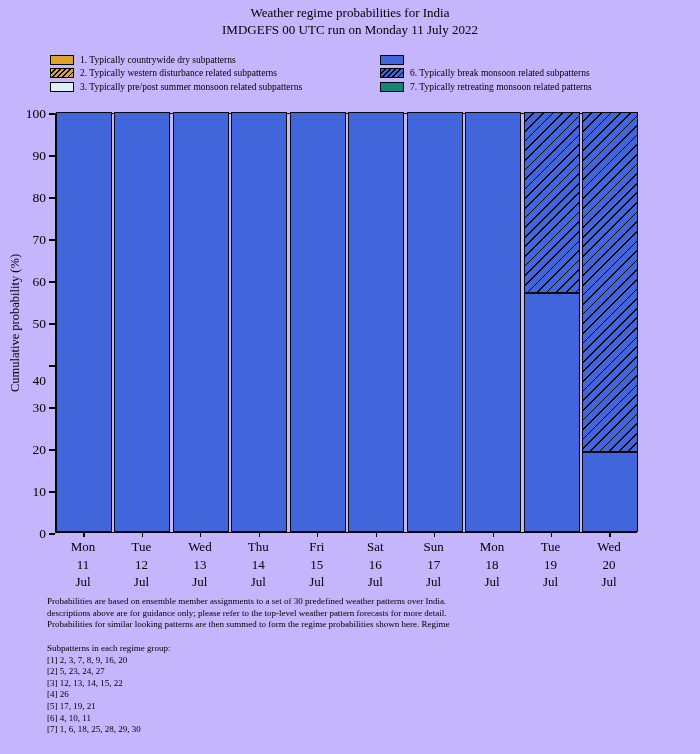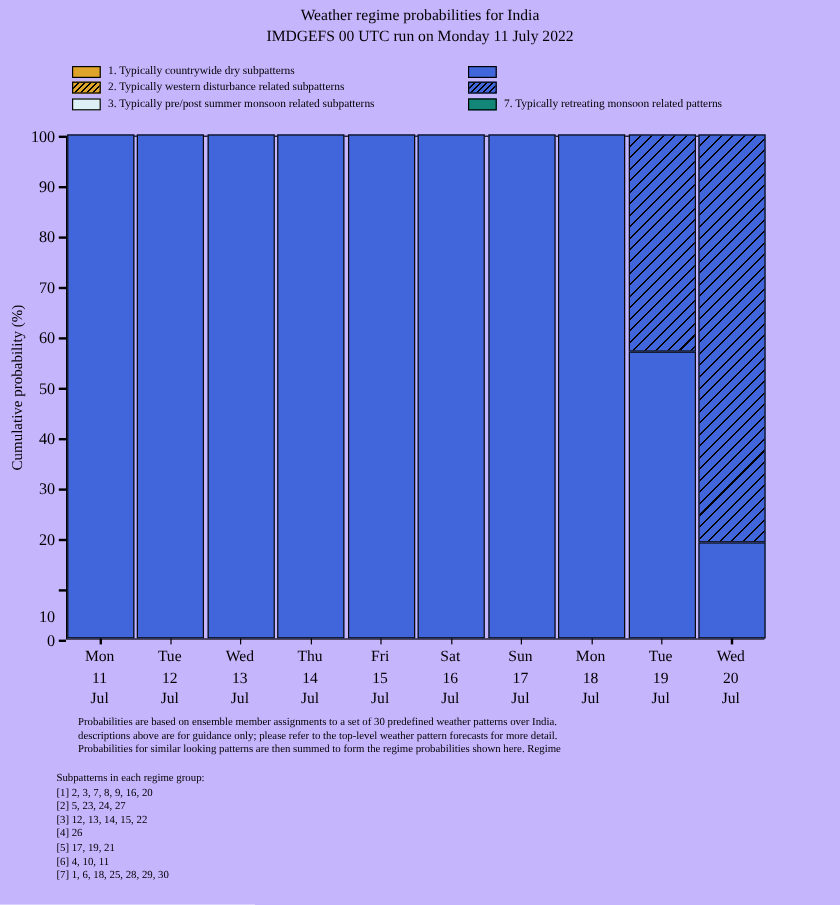--- a/index.html
+++ b/index.html
@@ -7,39 +7,39 @@
     position:relative;width:700px;height:754px;background:#c4b5fd;
     font-family:Liberation Serif, serif;color:#000;
     overflow:hidden;
   }
   .title-block{position:absolute;top:4px;left:0;width:700px;text-align:center;}
   .title-line{font-size:13px;line-height:17px;color:#000;}
   
   .legend-col{position:absolute;top:53px;}
   #legend-col-1{left:50px;}
   #legend-col-2{left:380px;}
-  .legend-item{display:flex;align-items:center;height:13.5px;margin-left:10px;}
+  .legend-item{display:flex;align-items:center;height:13.5px;}
   .swatch{width:22px;height:8px;border:1px solid #000;margin-right:6px;flex:none;}
   .swatch.hatch{background-image:repeating-linear-gradient(135deg,rgba(0,0,0,0) 0px,rgba(0,0,0,0) 2.6px,#000 2.6px,#000 3.6px);}
   .legend-label{font-size:9.5px;white-space:nowrap;}
   
   .ylabel{
     position:absolute;left:15px;top:323px;transform:translate(-50%,-50%) rotate(-90deg);
     font-size:12.5px;white-space:nowrap;
   }
   .plot{position:absolute;left:55px;top:113px;width:582px;height:420px;border:1.2px solid #000;box-sizing:border-box;}
   .ytick-line{position:absolute;left:-7px;width:6px;height:1.2px;background:#000;}
   .ytick-label{position:absolute;left:-48px;width:38px;text-align:right;font-size:13.5px;line-height:16px;}
   .xtick-line{position:absolute;width:1.2px;height:5px;background:#000;top:100%;}
   .bar-seg{position:absolute;box-sizing:border-box;border:1.1px solid #0a0a0a;}
   .bar-seg.hatch{background-image:repeating-linear-gradient(135deg,rgba(0,0,0,0) 0px,rgba(0,0,0,0) 5.6px,#000 5.6px,#000 6.8px);}
   .xlabels{position:absolute;left:55px;top:538px;width:582px;height:56px;}
   .xlabel{position:absolute;width:58px;text-align:center;font-size:13px;line-height:17.5px;}
   
-  .footer{position:absolute;left:65px;top:596px;font-size:9px;line-height:11.6px;}
+  .footer{position:absolute;left:47px;top:596px;font-size:9px;line-height:11.6px;}
   .subpatterns{position:absolute;left:47px;top:643px;font-size:9px;line-height:11.6px;}
 </style>
 </head>
 <body>
 
 <div class="figure">
 
   <div class="title-block">
     <div class="title-line">Weather regime probabilities for India</div>
     <div class="title-line">IMDGEFS 00 UTC run on Monday 11 July 2022</div>
@@ -59,41 +59,42 @@
           <span class="swatch" style="background-color: rgb(220, 240, 246);"></span>
           <span class="legend-label">3. Typically pre/post summer monsoon related subpatterns</span>
         </div>
       </div>
     <div class="legend-col" id="legend-col-2">
         <div class="legend-item">
           <span class="swatch" style="background-color: rgb(65, 102, 220);"></span>
         </div>
         <div class="legend-item">
           <span class="swatch hatch" style="background-color: rgb(65, 102, 220);"></span>
+          <span class="legend-label">6. Typically break monsoon related subpatterns</span>
         </div>
         <div class="legend-item">
           <span class="swatch" style="background-color: rgb(18, 134, 119);"></span>
           <span class="legend-label">7. Typically retreating monsoon related patterns</span>
         </div>
       </div>
   </div>
 
   <div class="ylabel">Cumulative probability (%)</div>
 
   <div class="plot" id="plot">
       <div class="ytick-line" style="top: 419.4px;"></div>
       <div class="ytick-label" style="top: 412px;">0</div>
       <div class="ytick-line" style="top: 377.4px;"></div>
-      <div class="ytick-label" style="top: 370px; margin-top: 22px;">10</div>
+      <div class="ytick-label" style="top: 370px;">10</div>
       <div class="ytick-line" style="top: 335.4px;"></div>
       <div class="ytick-label" style="top: 328px;">20</div>
       <div class="ytick-line" style="top: 293.4px;"></div>
       <div class="ytick-label" style="top: 286px;">30</div>
       <div class="ytick-line" style="top: 251.4px;"></div>
-      <div class="ytick-label" style="top: 244px;">40</div>
+      <div class="ytick-label" style="top: 259px;">40</div>
       <div class="ytick-line" style="top: 209.4px;"></div>
       <div class="ytick-label" style="top: 202px;">50</div>
       <div class="ytick-line" style="top: 167.4px;"></div>
       <div class="ytick-label" style="top: 160px;">60</div>
       <div class="ytick-line" style="top: 125.4px;"></div>
       <div class="ytick-label" style="top: 118px;">70</div>
       <div class="ytick-line" style="top: 83.4px;"></div>
       <div class="ytick-label" style="top: 76px;">80</div>
       <div class="ytick-line" style="top: 41.4px;"></div>
       <div class="ytick-label" style="top: 34px;">90</div>

